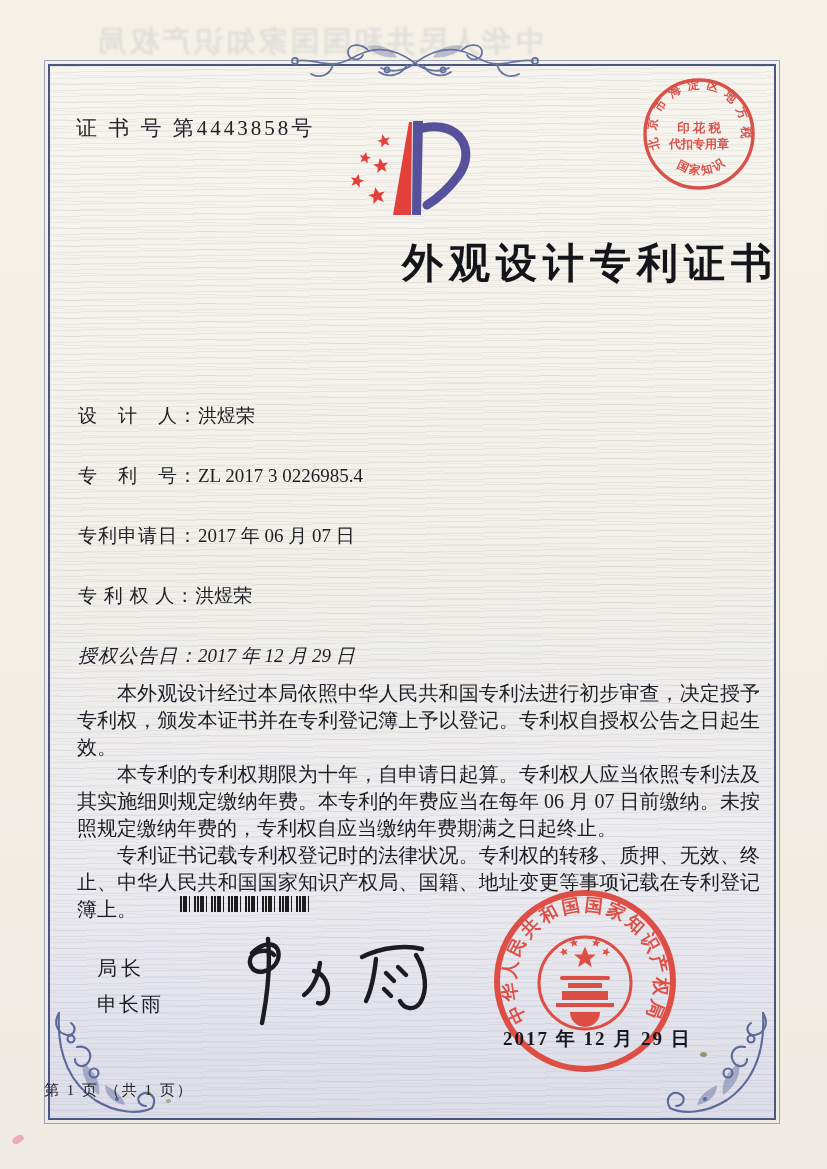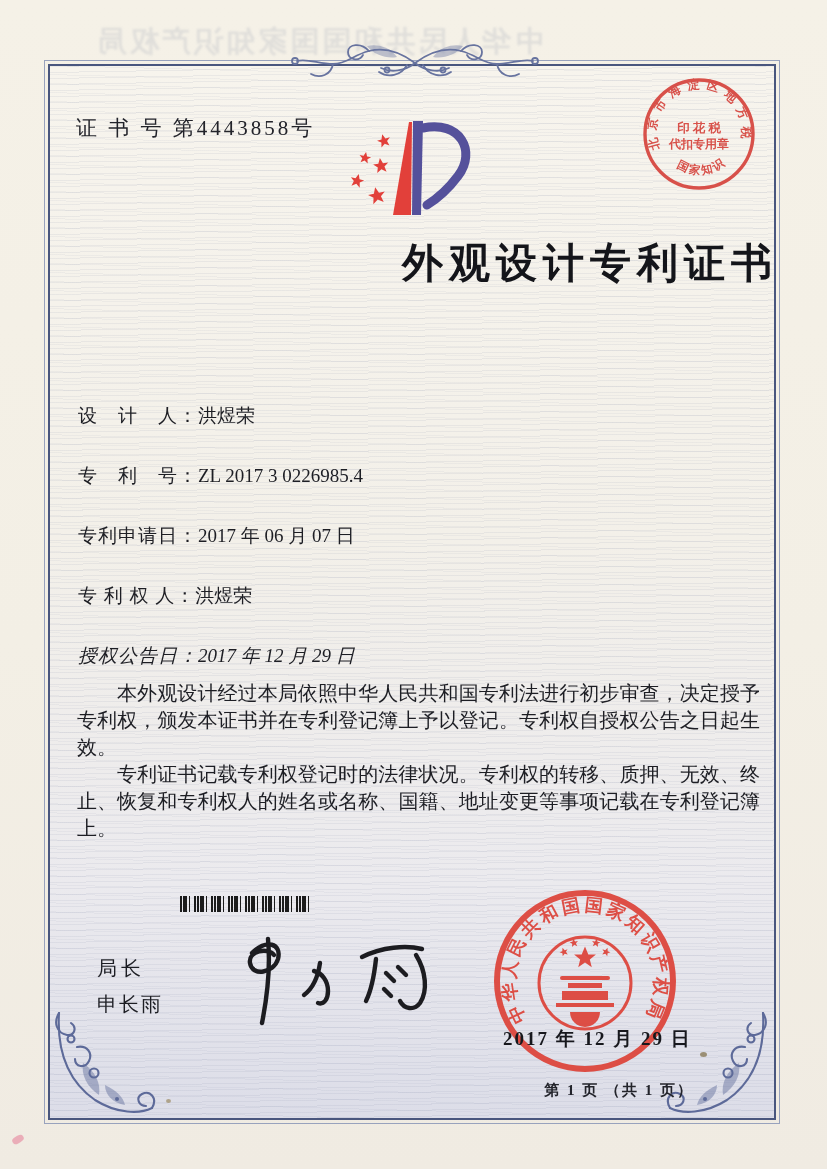--- a/index.html
+++ b/index.html
@@ -45,21 +45,21 @@
     position:absolute;left:44px;top:236px;width:734px;text-align:right;
     font-size:41px;font-weight:bold;letter-spacing:6px;color:#14151a;
   }
   .field{position:absolute;left:78px;font-size:19px;color:#1d1e24;white-space:nowrap;}
   .field .lab{letter-spacing:1px;}
   .paras{position:absolute;left:77px;top:680px;width:683px;color:#1d1e24;}
   .paras p{margin:0;font-size:20px;line-height:27px;text-align:justify;text-indent:2em;}
   .signer-title{position:absolute;left:97px;top:955px;font-size:20px;letter-spacing:4px;color:#1d1e24;}
   .signer-name{position:absolute;left:97px;top:991px;font-size:20px;letter-spacing:2px;color:#1d1e24;}
   .seal-date{position:absolute;left:503px;top:1026px;font-size:19px;letter-spacing:2px;font-weight:bold;color:#17181d;}
-  .footer-page{position:absolute;left:44px;top:1081px;width:650px;text-align:right;font-size:15px;letter-spacing:2px;color:#23242b;font-weight:bold;}
+  .footer-page{position:absolute;left:44px;top:1081px;width:650px;text-align:left;font-size:15px;letter-spacing:2px;color:#23242b;}
   
   .barcode{
     position:absolute;left:180px;top:896px;width:131px;height:16px;
     background:repeating-linear-gradient(90deg,
       #1c1c1c 0 2px,transparent 2px 3px,
       #1c1c1c 3px 7px,transparent 7px 9px,
       #1c1c1c 9px 10px,transparent 10px 14px,
       #1c1c1c 14px 16px,transparent 16px 17px);
   }
   .speck{position:absolute;border-radius:50%;}
@@ -161,21 +161,22 @@
   </div>
   <div class="field" style="top:583px;">
     <span class="lab">专 利 权 人：</span><span>洪煜荣</span>
   </div>
   <div class="field" style="top:643px;font-style:italic;">
     <span class="lab">授权公告日：</span><span>2017 年 12 月 29 日</span>
   </div>
 
   <div class="paras">
     <p>本外观设计经过本局依照中华人民共和国专利法进行初步审查，决定授予专利权，颁发本证书并在专利登记簿上予以登记。专利权自授权公告之日起生效。</p>
-    <p>专利证书记载专利权登记时的法律状况。专利权的转移、质押、无效、终止、恢复和专利权人的姓名或名称、国籍、地址变更等事项记载在专利登记簿上。</p>
+    <p>本专利的专利权期限为十年，自申请日起算。专利权人应当依照专利法及其实施细则规定缴纳年费。本专利的年费应当在每年 06 月 07 日前缴纳。未按照规定缴纳年费的，专利权自应当缴纳年费期满之日起终止。</p>
+    <p>专利证书记载专利权登记时的法律状况。专利权的转移、质押、无效、终止、中华人民共和国国家知识产权局、国籍、地址变更等事项记载在专利登记簿上。</p>
   </div>
 
   <div class="barcode"></div>
 
   <div class="signer-title">局长</div>
   <div class="signer-name">申长雨</div>
 
   <svg class="ornament" style="left:224px;top:933px;" width="215" height="95" viewBox="0 0 215 95">
     <g stroke="#1c1c20" stroke-width="4.4" fill="none" stroke-linecap="round" stroke-linejoin="round">
       <path d="M28,20 C42,6 58,10 54,26 C50,40 28,44 26,30 C24,18 44,14 50,22"></path>

